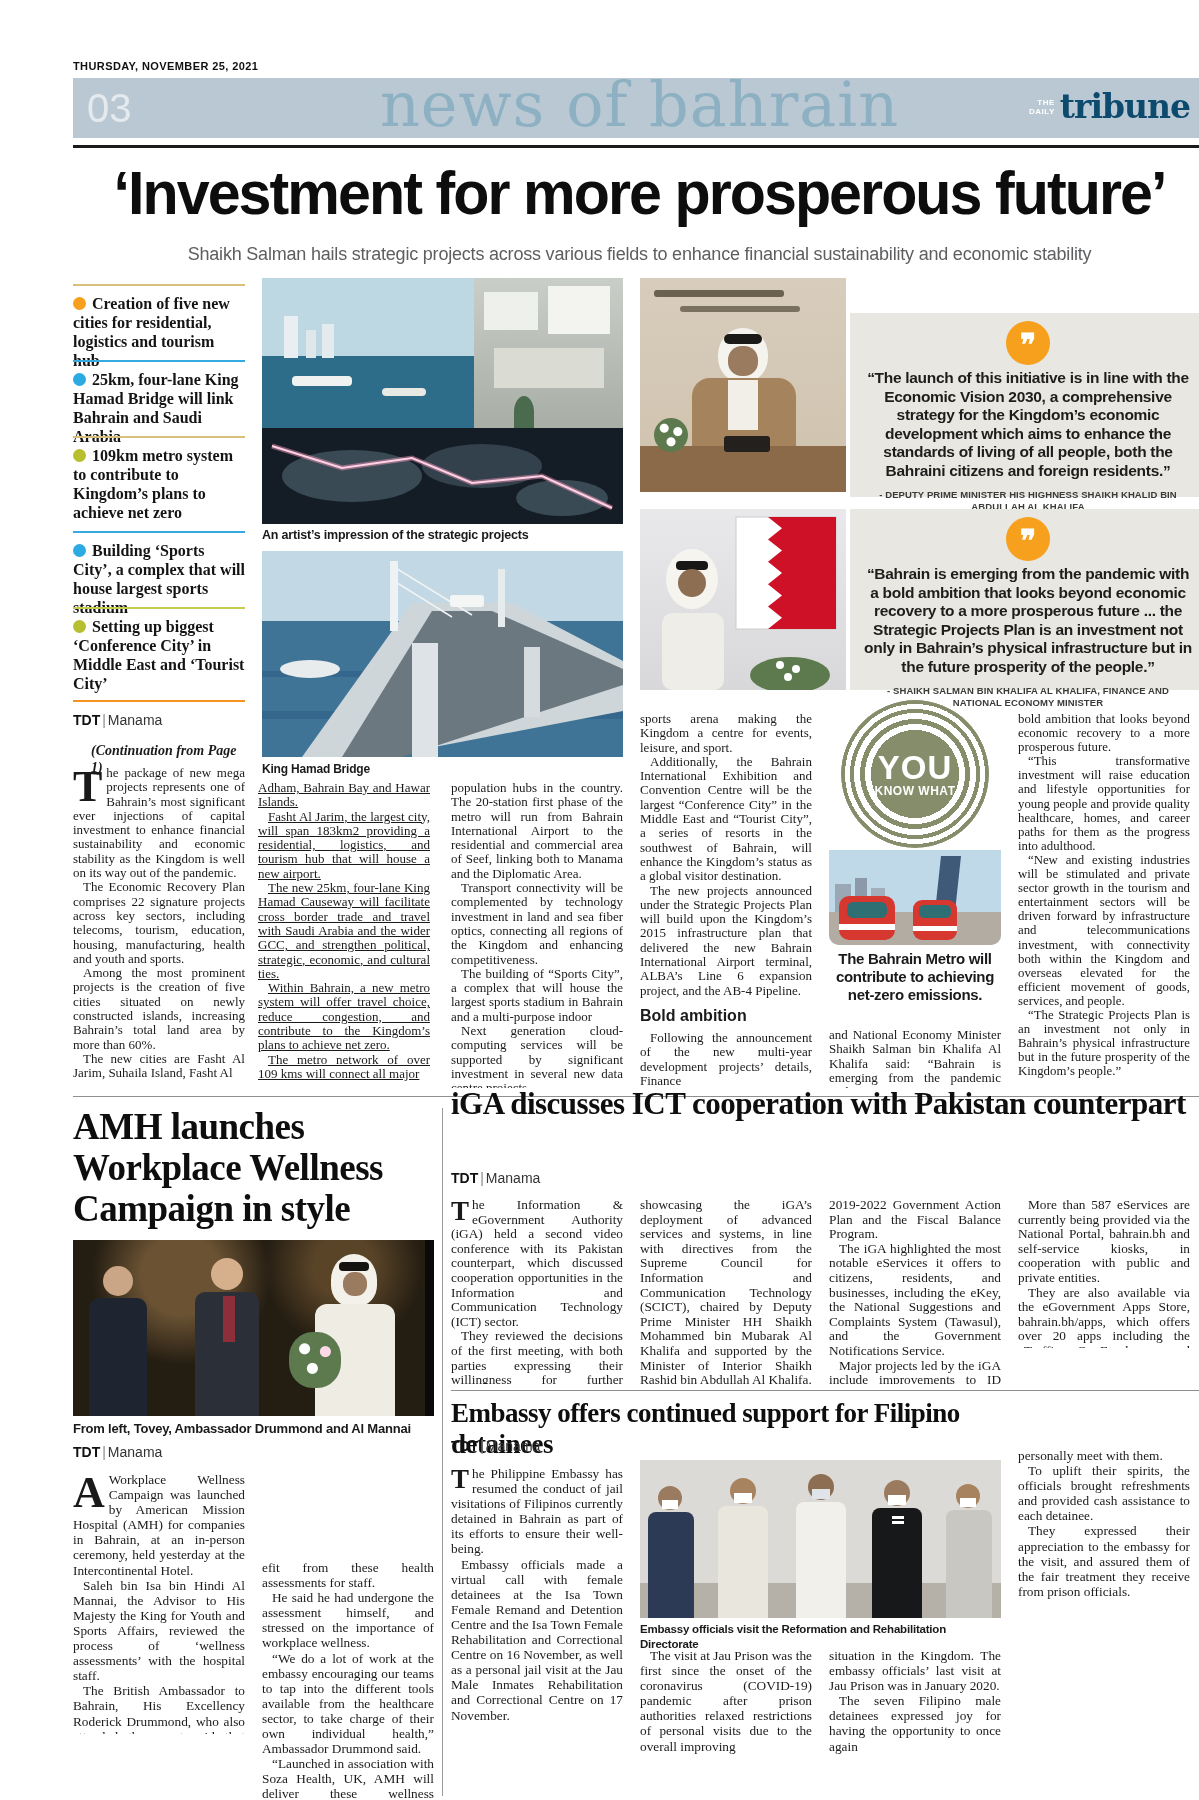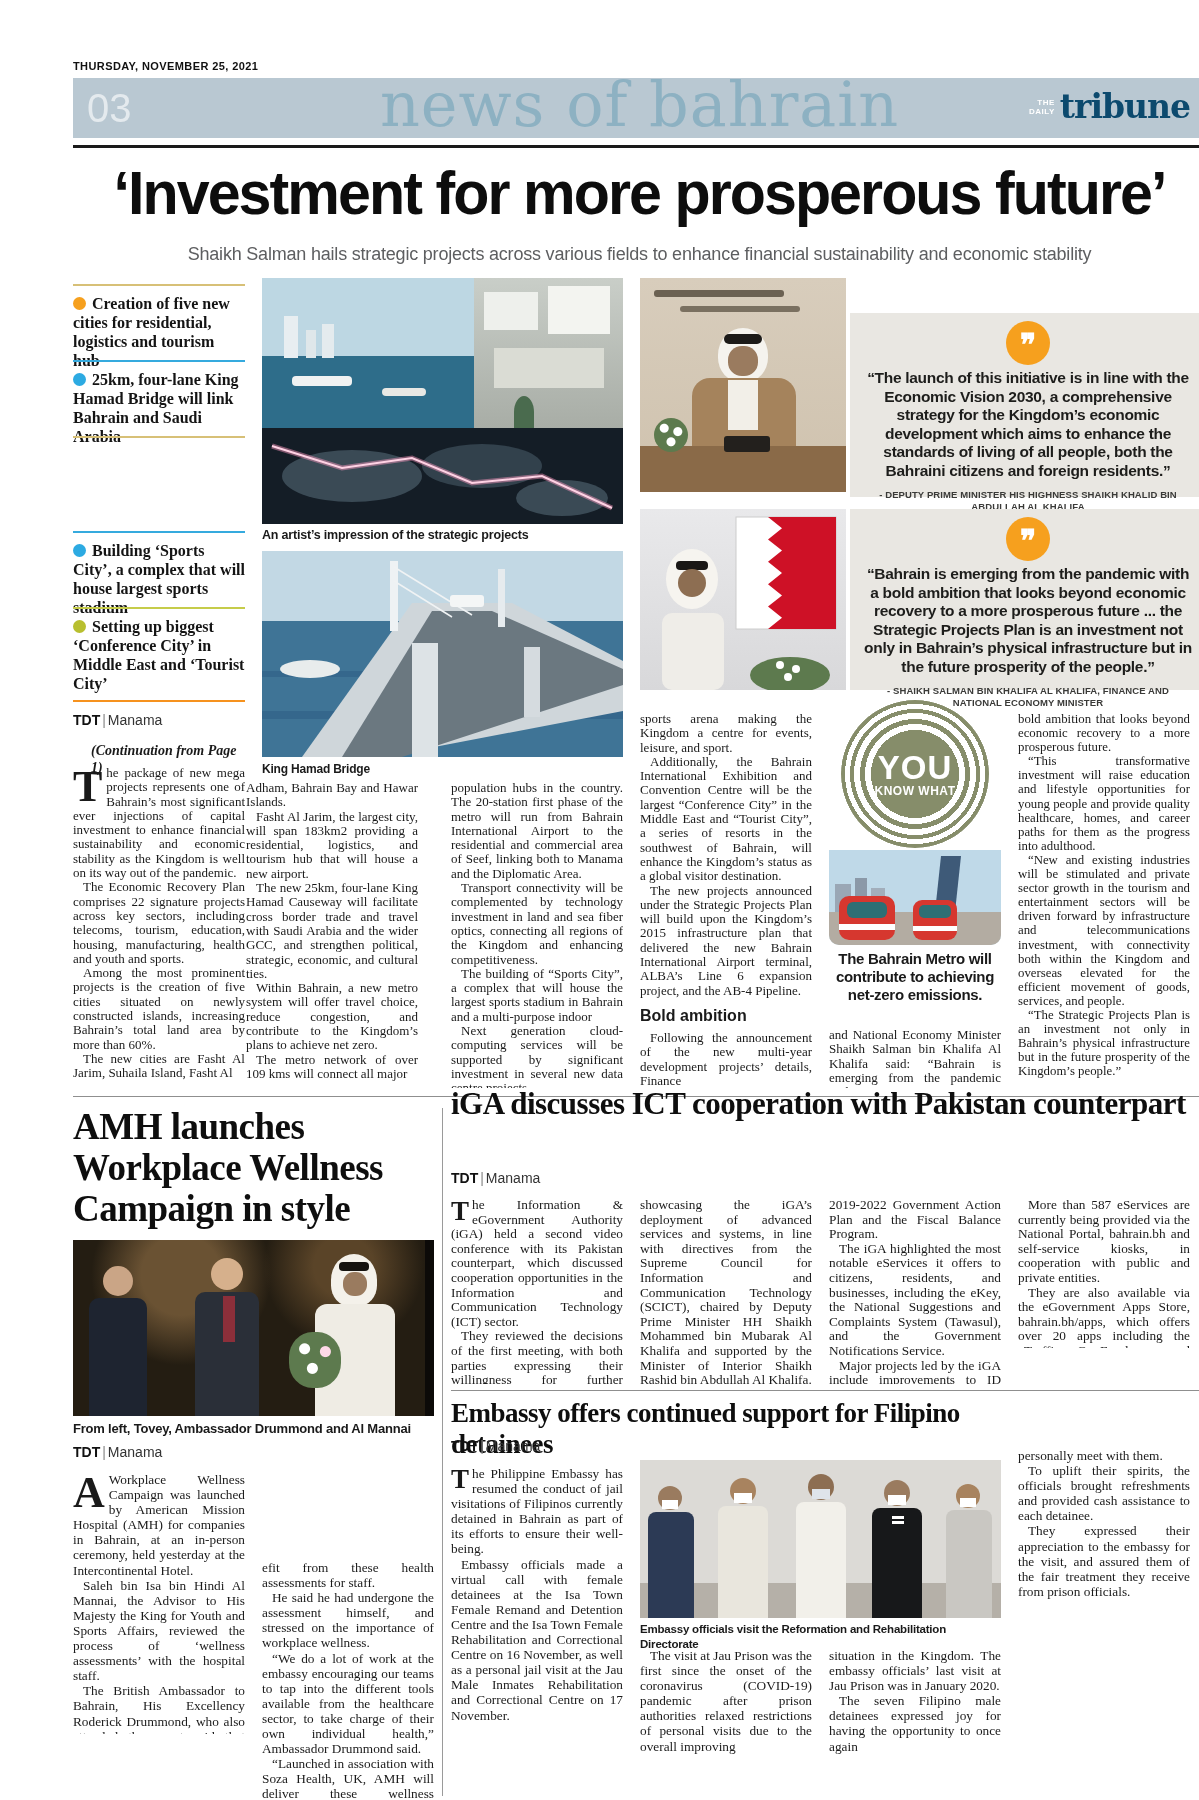--- a/index.html
+++ b/index.html
@@ -102,20 +102,23 @@
 
   <div class="rdiv" style="top:284px; background:#d7c077;"></div>
   <div class="rail" style="top:294px;">
     <div class="bullet-item"><span class="dot" style="background:#f6a01e;"></span><span>Creation of five new cities for residential, logistics and tourism hub</span></div>
   </div>
   <div class="rdiv" style="top:360px; background:#35aade;"></div>
   <div class="rail" style="top:370px;">
     <div class="bullet-item"><span class="dot" style="background:#2caae2;"></span><span>25km, four-lane King Hamad Bridge will link Bahrain and Saudi Arabia</span></div>
   </div>
   <div class="rdiv" style="top:436px; background:#d7c077;"></div>
+  <div class="rail" style="top:446px;">
+    <div class="bullet-item"><span class="dot" style="background:#b8bf2f;"></span><span>109km metro system to contribute to Kingdom’s plans to achieve net zero</span></div>
+  </div>
   <div class="rdiv" style="top:531px; background:#35aade;"></div>
   <div class="rail" style="top:541px;">
     <div class="bullet-item"><span class="dot" style="background:#2caae2;"></span><span>Building ‘Sports City’, a complex that will house largest sports stadium</span></div>
   </div>
   <div class="rdiv" style="top:607px; background:#c6cc4a;"></div>
   <div class="rail" style="top:617px;">
     <div class="bullet-item"><span class="dot" style="background:#b8bf2f;"></span><span>Setting up biggest ‘Conference City’ in Middle East and ‘Tourist City’</span></div>
   </div>
   <div class="rdiv" style="top:700px; background:#f6921e;"></div>
 
@@ -168,21 +171,21 @@
       <rect x="150" y="92" width="26" height="114" fill="#dde3e6"></rect>
       <rect x="262" y="96" width="16" height="70" fill="#d5dbdf"></rect>
       <ellipse cx="48" cy="118" rx="30" ry="9" fill="#e8ecec"></ellipse>
       <line x1="132" y1="16" x2="210" y2="64" stroke="#f0f3f4" stroke-width="1.5"></line>
       <line x1="132" y1="30" x2="190" y2="66" stroke="#f0f3f4" stroke-width="1.5"></line>
       <rect x="188" y="44" width="34" height="12" rx="3" fill="#f4f6f6"></rect>
     </svg>
   </div>
   <div class="photocap" style="left:222px; top:762px; width:172px; font-size:12px;">King Hamad Bridge</div>
 
-  <div class="col" style="left:206px; top:781px; height:307px;">
+  <div class="col" style="left:218px; top:781px; height:307px;text-decoration:underline;">
     <p class="cont">Adham, Bahrain Bay and Hawar Islands.</p>
     <p class="para">Fasht Al Jarim, the largest city, will span 183km2 providing a residential, logistics, and tourism hub that will house a new airport.</p>
     <p class="para">The new 25km, four-lane King Hamad Causeway will facilitate cross border trade and travel with Saudi Arabia and the wider GCC, and strengthen political, strategic, economic, and cultural ties.</p>
     <p class="para">Within Bahrain, a new metro system will offer travel choice, reduce congestion, and contribute to the Kingdom’s plans to achieve net zero.</p>
     <p class="para">The metro network of over 109 kms will connect all major</p>
   </div>
   <div class="col" style="left:411px; top:781px; height:307px;">
     <p class="cont">population hubs in the country. The 20-station first phase of the metro will run from Bahrain International Airport to the residential and commercial area of Seef, linking both to Manama and the Diplomatic Area.</p>
     <p class="para">Transport connectivity will be complemented by technology investment in land and sea fiber optics, connecting all regions of the Kingdom and enhancing competitiveness.</p>
     <p class="para">The building of “Sports City”, a complex that will house the largest sports stadium in Bahrain and a multi-purpose indoor</p>

